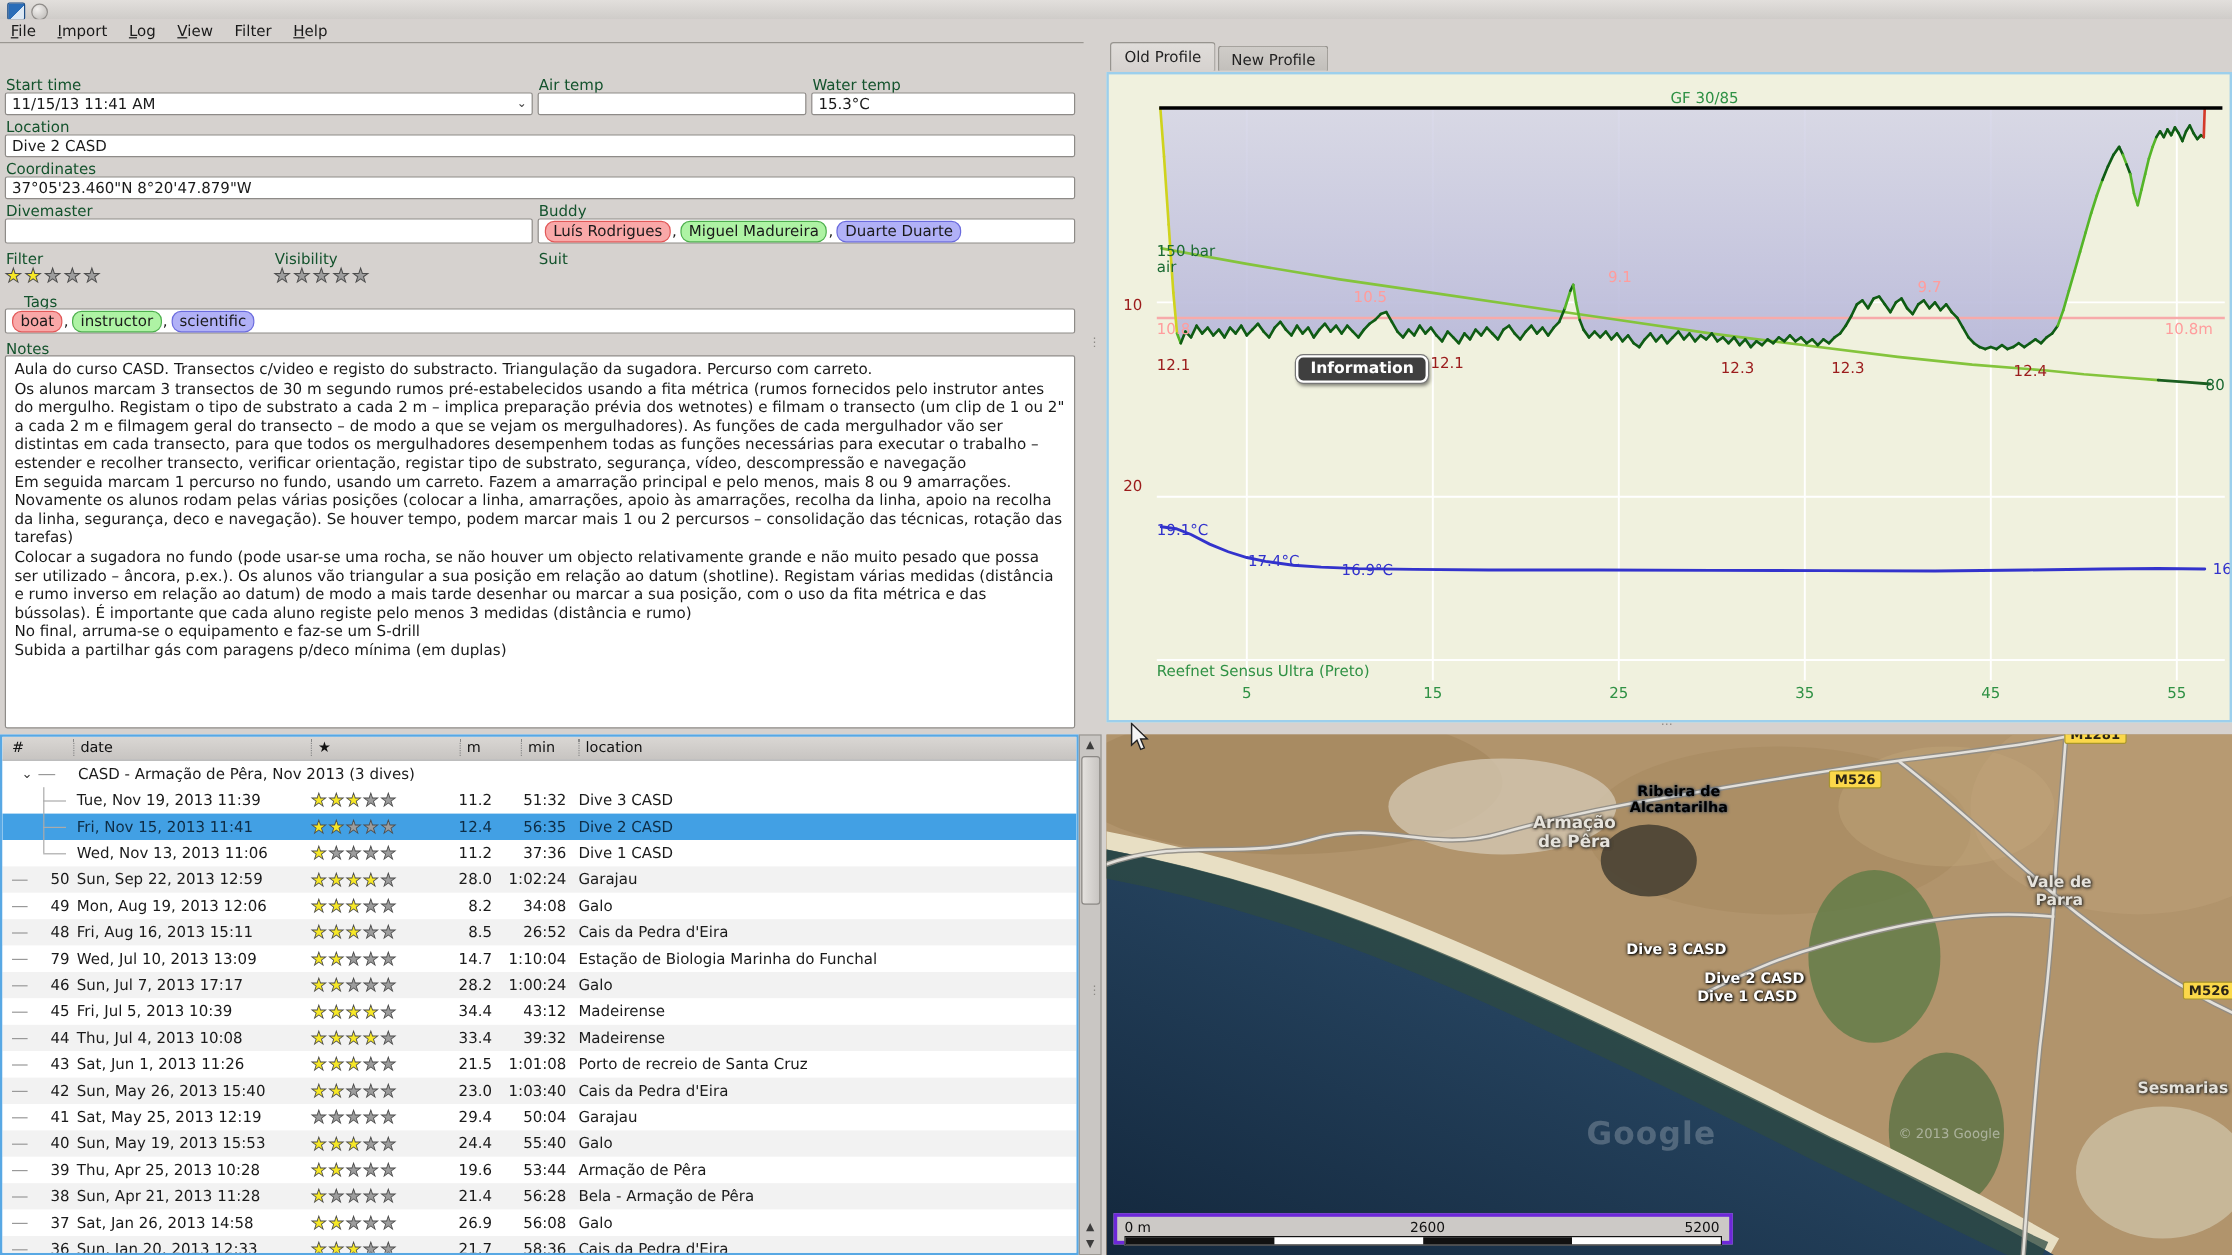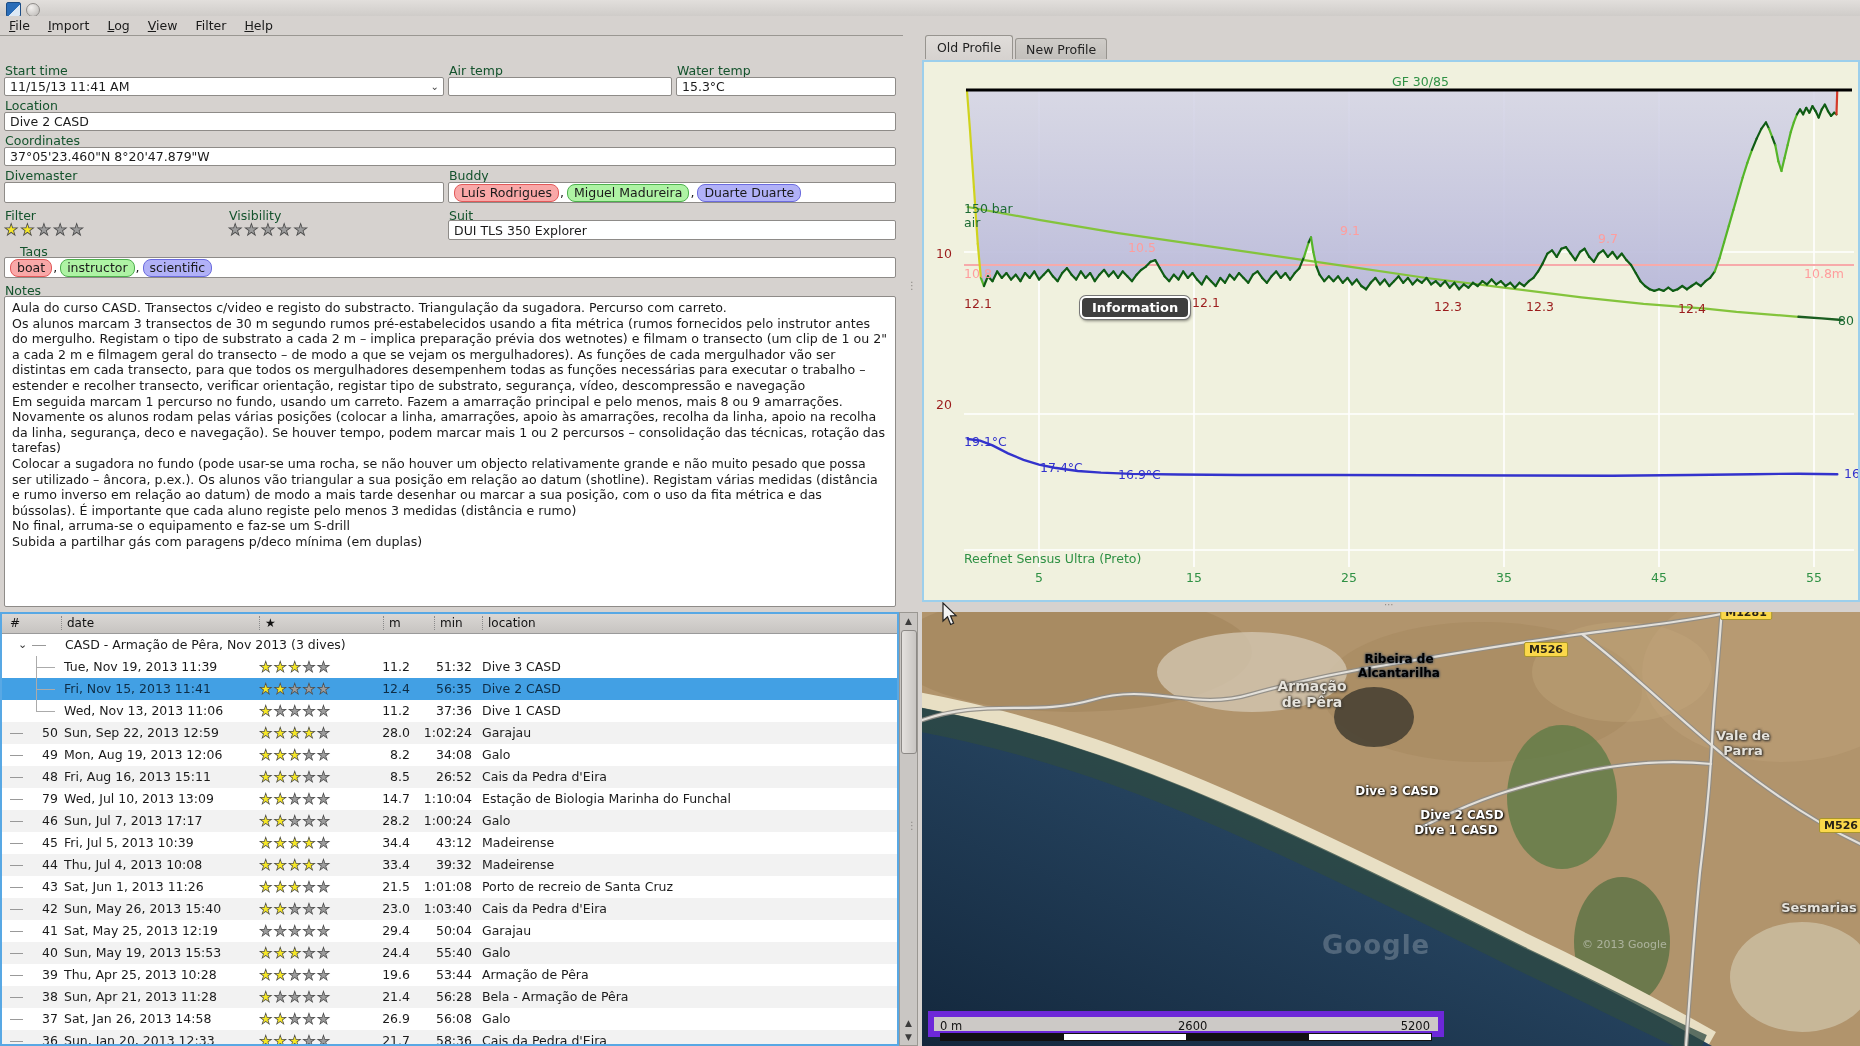--- a/index.html
+++ b/index.html
@@ -85,21 +85,21 @@
   .map{position:absolute;left:922px;top:612px;width:938px;height:434px;overflow:hidden;background:#ab8e66;}
   .mlbl{position:absolute;transform:translateX(-50%);text-align:center;font-weight:bold;white-space:pre-line;}
   .mlbl.place{color:#e6e3dc;text-shadow:0 0 3px #433e36,0 0 3px #433e36,1px 1px 2px #433e36;}
   .mlbl.water{color:#000000;text-shadow:0 0 3px #3c4a5c,0 0 2px #3c4a5c;font-style:normal;}
   .mlbl.dive{color:#fff;text-shadow:1px 1px 2px #000,0 0 3px #000;}
   .badge{position:absolute;transform:translateX(-50%);background:#fbd84a;border:1px solid #a8952c;
          color:#2a2416;font-size:11px;font-weight:bold;padding:0 4px;border-radius:2px;line-height:13px;}
   .wm-big{position:absolute;color:rgba(255,255,255,.22);font-size:26px;font-weight:bold;letter-spacing:1px;}
   .wm-small{position:absolute;color:rgba(235,235,235,.5);font-size:11px;}
   .scalebar{position:absolute;left:6px;top:399px;width:516px;height:26px;background:#ccc9c6;
-            border:6px solid #6d28d9;box-sizing:border-box;font-size:11.5px;color:#111;}
+            border:3px solid #6d28d9;box-sizing:border-box;font-size:11.5px;color:#111;}
   .sb-lbl{position:absolute;top:2px;}
   .sb-bar{position:absolute;left:6px;right:6px;top:16px;height:6px;border:1px solid #111;background:#fff;}
   .sb-seg{position:absolute;top:0;height:100%;background:#111;}
   
   .split-dots{position:absolute;color:#8d8a86;font-size:10px;letter-spacing:1px;}
   .cursor{position:absolute;z-index:50;}
 </style>
 </head>
 <body>
 
@@ -148,23 +148,20 @@
       <span class="pill pill-green">Miguel Madureira</span>
       <span class="pillsep">,</span>
       <span class="pill pill-blue">Duarte Duarte</span>
     </div>
 
   <div class="flabel" style="left:5px;top:172px">Filter</div>
   <div class="stars" id="rating-stars" style="position:absolute;left:4px;top:184px"><span class="st on">★</span><span class="st on">★</span><span class="st off">★</span><span class="st off">★</span><span class="st off">★</span></div>
   <div class="flabel" style="left:229px;top:172px">Visibility</div>
   <div class="stars" id="visibility-stars" style="position:absolute;left:228px;top:184px"><span class="st off">★</span><span class="st off">★</span><span class="st off">★</span><span class="st off">★</span><span class="st off">★</span></div>
   <div class="flabel" style="left:449px;top:172px">Suit</div>
-  <div class="finput" style="left:448px;top:184px;width:448px;height:20px">
-    <span>DUI TLS 350 Explorer</span>
-  </div>
 
   <div class="flabel" style="left:20px;top:208px">Tags</div>
   <div class="finput" style="left:4px;top:221px;width:892px;height:21px" id="tags-field">
       <span class="pill pill-red">boat</span>
       <span class="pillsep">,</span>
       <span class="pill pill-green">instructor</span>
       <span class="pillsep">,</span>
       <span class="pill pill-blue">scientific</span>
     </div>
 
@@ -660,21 +657,21 @@
       <path d="M 660,22 C 710,60 760,110 810,150 C 855,185 900,215 945,235"></path>
       <path d="M 800,-5 C 797,40 792,90 790,130 C 788,170 783,220 778,260 C 772,320 768,380 764,434"></path>
       <path d="M 790,152 C 720,145 660,158 600,175 C 560,186 530,200 500,215"></path>
     </g>
   </svg>
   <div id="map-labels">
       <div class="mlbl place" style="left: 390px; top: 66px; font-size: 14px;">Armação
 de Pêra</div>
       <div class="mlbl water" style="left: 477px; top: 40px; font-size: 12px;">Ribeira de
 Alcantarilha</div>
-      <div class="mlbl place" style="left: 794px; top: 116px; font-size: 13px; margin-left: 27px;">Vale de
+      <div class="mlbl place" style="left: 794px; top: 116px; font-size: 13px;">Vale de
 Parra</div>
       <div class="mlbl place" style="left: 897px; top: 288px; font-size: 13px;">Sesmarias</div>
       <div class="mlbl dive" style="left: 475px; top: 172px; font-size: 12px;">Dive 3 CASD</div>
       <div class="mlbl dive" style="left: 540px; top: 196px; font-size: 12px;">Dive 2 CASD</div>
       <div class="mlbl dive" style="left: 534px; top: 211px; font-size: 12px;">Dive 1 CASD</div>
       <div class="badge" style="left: 624px; top: 30px;">M526</div>
       <div class="badge" style="left: 919px; top: 206px;">M526</div>
       <div class="badge" style="left: 824px; top: -7px;">M1281</div>
       <div class="wm-big" style="left: 400px; top: 318px;">Google</div>
       <div class="wm-small" style="left: 660px; top: 326px;">© 2013 Google</div>

